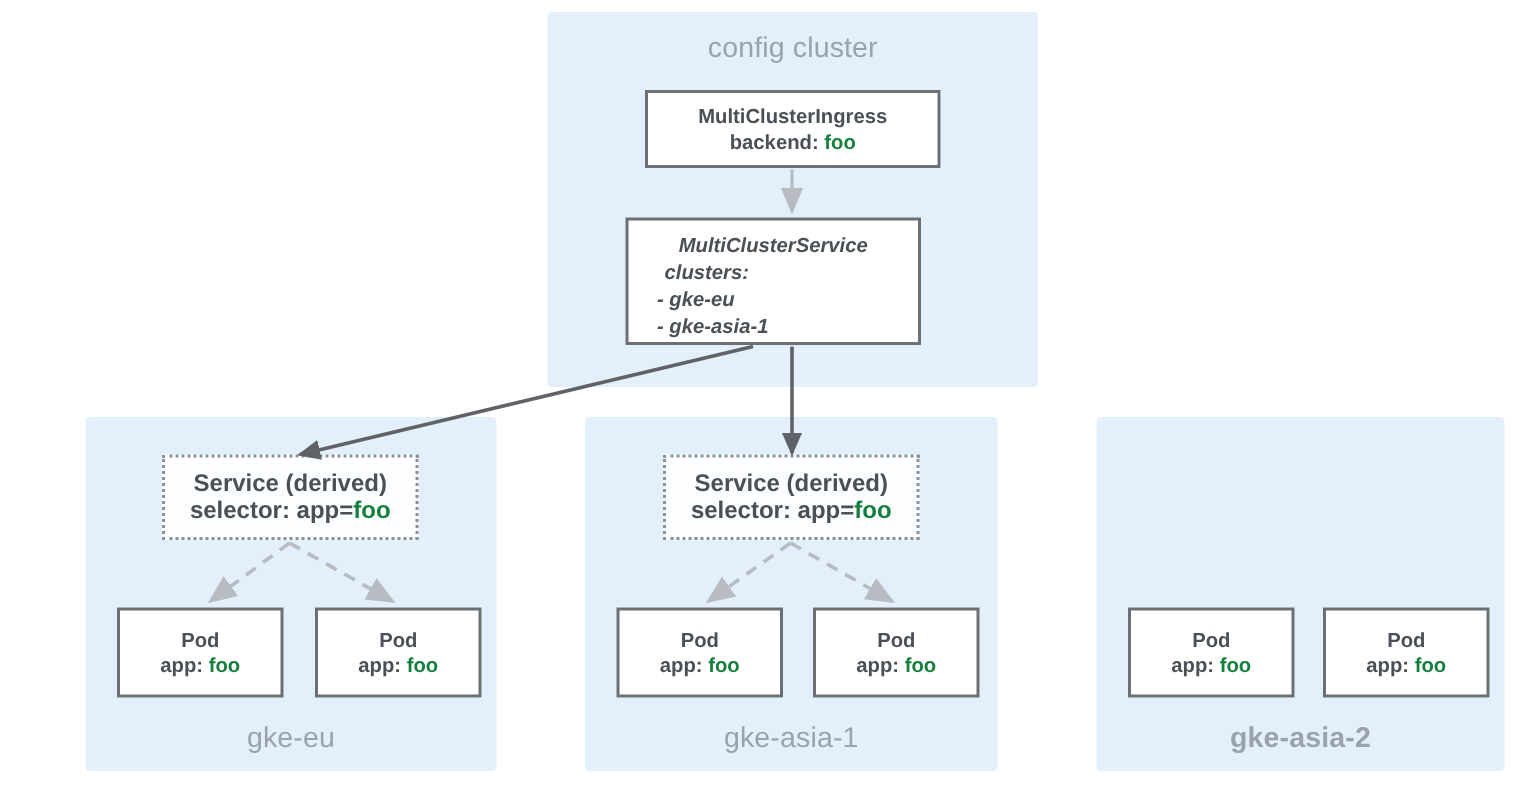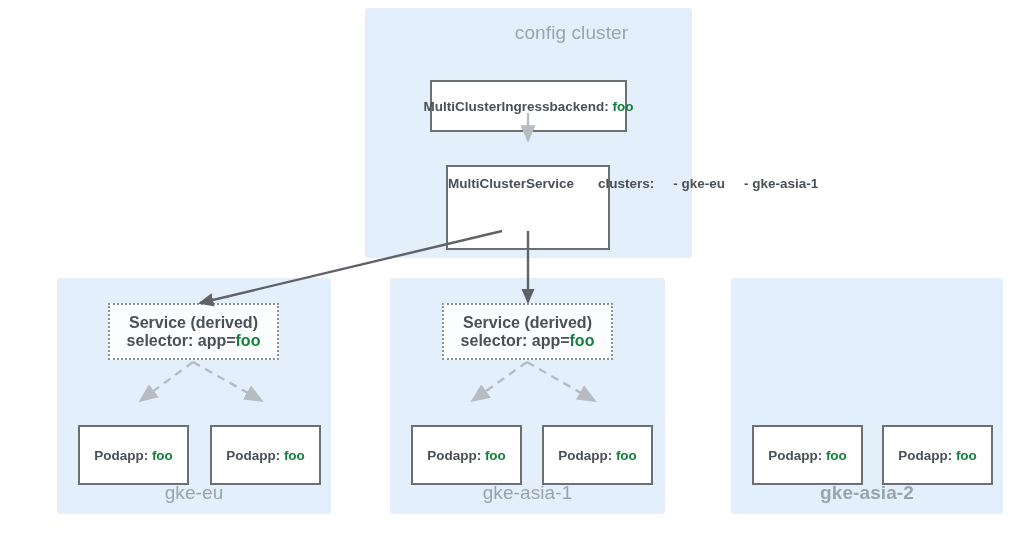--- a/index.html
+++ b/index.html
@@ -5,56 +5,56 @@
   html,body{margin:0;padding:0;background:#fff;}
   body{width:1024px;height:534px;position:relative;overflow:hidden;
        font-family:"Liberation Sans","DejaVu Sans",sans-serif;}
   #stage{position:absolute;left:0;top:0;width:1024px;height:534px;}
 
   .panel{position:absolute;background:#e3f0fc;border-radius:3px;}
   .panel-title{position:absolute;width:100%;text-align:center;
       color:#9aa3ad;font-size:19px;letter-spacing:.1px;}
 
   .box{position:absolute;background:#ffffff;border:2px solid #6b7075;
-       box-sizing:border-box;display:flex;
-       align-items:center;justify-content:center;margin-top:20px;}
+       box-sizing:border-box;display:flex;flex-direction:column;
+       align-items:center;justify-content:center;}
   .box .line{font-size:13.5px;font-weight:bold;color:#4a5056;line-height:17px;white-space:nowrap;}
 
   .dotted{position:absolute;background:#fbfdff;
       border:2px dotted #8b9199;box-sizing:border-box;
       display:flex;flex-direction:column;align-items:center;justify-content:center;}
   .dotted .line{font-size:16px;font-weight:bold;color:#4a5056;line-height:18px;white-space:nowrap;}
 
   .mcs{align-items:stretch;justify-content:flex-start;padding:8px 0 0 0;}
   .mcs .title{font-size:13.5px;font-weight:bold;color:#4a5056;text-align:center;line-height:18px;}
   .mcs .kv{font-size:13.5px;font-weight:bold;color:#4a5056;text-align:left;
            padding-left:24px;line-height:18px;white-space:nowrap;}
-  .mcs .kv.ind{padding-left:19px;text-align:center;}
+  .mcs .kv.ind{padding-left:19px;}
 
   .blue{color:#15803d;}
   svg.edges{position:absolute;left:0;top:0;width:1024px;height:534px;
             pointer-events:none;overflow:visible;}
 </style>
 </head>
 <body>
 
 <div id="stage">
 
   <div class="panel" style="left:365px;top:8px;width:327px;height:250px;">
-    <div class="panel-title" style="top:14px;padding-left:43px;">config cluster</div>
+    <div class="panel-title" style="top:14px;">config cluster</div>
   </div>
 
   <div class="box" style="left:430px;top:60px;width:197px;height:52px;">
     <div class="line">MultiClusterIngress</div>
     <div class="line">
       <span>backend: </span><span class="blue">foo</span>
     </div>
   </div>
 
-  <div class="box mcs" style="left:446px;top:145px;width:164px;height:85px;">
+  <div class="box mcs" style="left:417px;top:145px;width:197px;height:85px;font-style:italic;">
     <div class="title">MultiClusterService</div>
     <div class="kv">clusters:</div>
     <div class="kv ind blue">- gke-eu</div>
     <div class="kv ind blue">- gke-asia-1</div>
   </div>
 
   <div class="panel" style="left:57px;top:278px;width:274px;height:236px;">
     <div class="panel-title" style="bottom:10px;top:auto;">gke-eu</div>
   </div>
 

